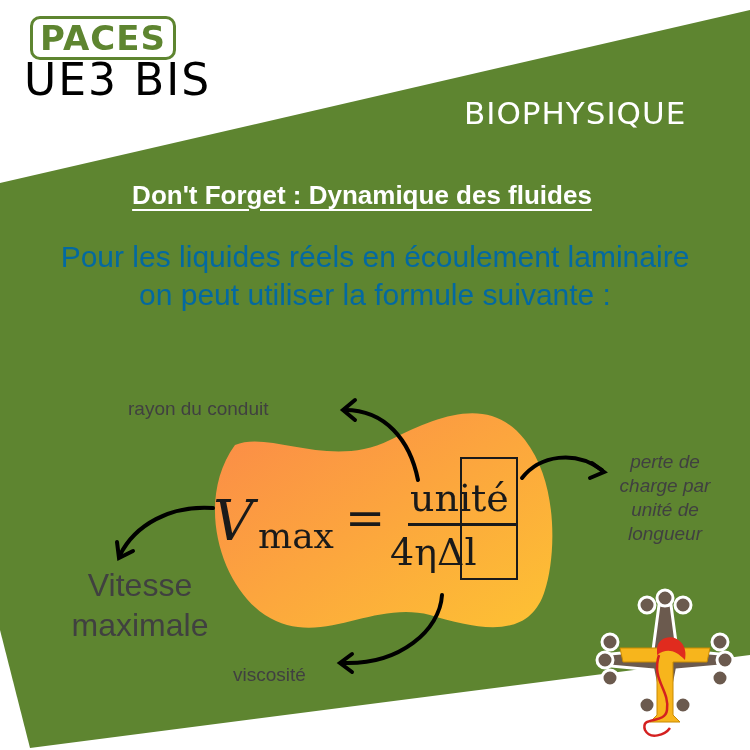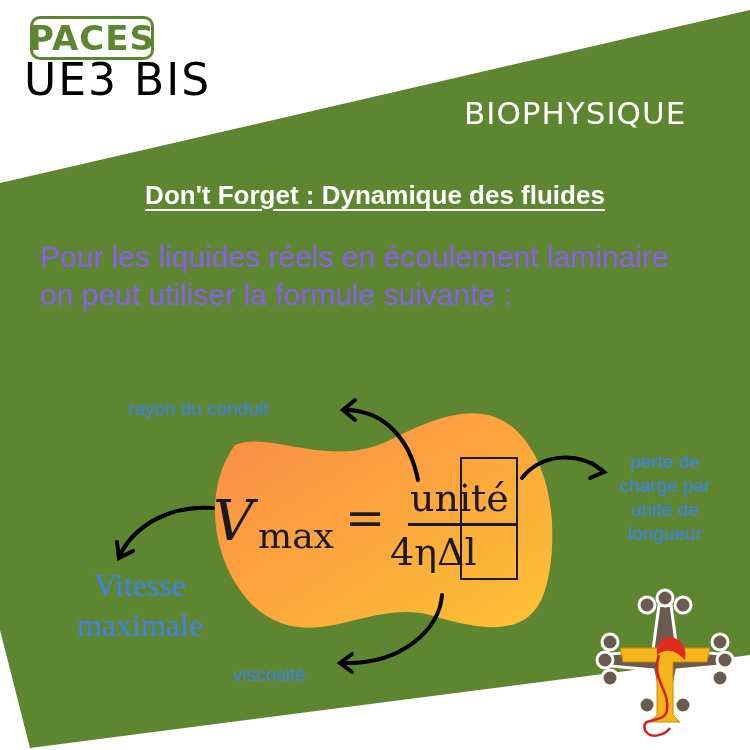--- a/index.html
+++ b/index.html
@@ -1,29 +1,29 @@
 <!DOCTYPE html>
 <html><head>
 <meta charset="utf-8">
 <style>
   html, body { margin: 0; padding: 0; }
   body { width: 750px; height: 750px; background: #ffffff; position: relative; overflow: hidden; font-family: "DejaVu Sans", sans-serif; }
   .abs { position: absolute; }
   #bg-svg { position: absolute; left: 0; top: 0; }
-  .paces-box { left: 30px; top: 16px; width: 124px; height: 44px; border: 3px solid #5e8530; border-radius: 10px; box-sizing: border-box; display: flex; align-items: center; justify-content: center; }
+  .paces-box { left: 30px; top: 16px; width: 146px; height: 44px; border: 3px solid #5e8530; border-radius: 10px; box-sizing: border-box; display: flex; align-items: center; justify-content: center; }
   .paces-text { color: #5e8530; font-family: "DejaVu Sans", sans-serif; font-weight: bold; font-size: 34px; letter-spacing: 1px; line-height: 1; }
   .ue3 { left: 24px; top: 58px; color: #000; font-family: "DejaVu Sans", sans-serif; font-weight: normal; font-size: 44px; letter-spacing: 2px; line-height: 1; }
   .biophys { left: 464px; top: 95px; color: #ffffff; font-family: "DejaVu Sans", sans-serif; font-weight: normal; font-size: 31px; letter-spacing: 1px; }
-  .title { left: 0; top: 180px; width: 732px; text-align: center; color: #fff; font-family: "Liberation Sans", sans-serif; font-weight: bold; font-size: 26px; padding-left: 13px; }
+  .title { left: 0; top: 180px; width: 732px; text-align: center; color: #fff; font-family: "Liberation Sans", sans-serif; font-weight: bold; font-size: 26px; }
   .title span { text-decoration: underline; text-underline-offset: 5px; padding-right: 8px; }
-  .intro { left: 40px; top: 238px; width: 670px; color: #8b5cf6; font-family: "Liberation Sans", sans-serif; font-size: 30px; line-height: 38px; }
-  .label { color: #3b82f6; font-family: "Liberation Sans", sans-serif; }
+  .intro { left: 40px; top: 238px; width: 670px; text-align: center; color: #0369a1; font-family: "Liberation Sans", sans-serif; font-size: 30px; line-height: 38px; }
+  .label { color: #404040; font-family: "Liberation Sans", sans-serif; }
   .lbl-rayon { left: 128px; top: 398px; font-size: 19px; }
-  .lbl-perte { left: 604px; top: 450px; width: 122px; text-align: center; font-size: 19px; line-height: 24px; }
-  .lbl-vitesse { left: 50px; top: 565px; width: 180px; text-align: center; font-size: 32px; line-height: 40px; font-family: Liberation Serif, serif; }
+  .lbl-perte { left: 604px; top: 450px; width: 122px; text-align: center; font-size: 19px; line-height: 24px; font-style: italic; }
+  .lbl-vitesse { left: 50px; top: 565px; width: 180px; text-align: center; font-size: 32px; line-height: 40px; }
   .lbl-visco { left: 233px; top: 664px; font-size: 19px; }
   .formula { font-family: "DejaVu Serif", serif; color: #1a1a1a; }
   .f-V { left: 213px; top: 488px; font-size: 56px; font-style: italic; }
   .f-max { left: 258px; top: 515px; font-size: 36px; }
   .f-eq { left: 345px; top: 490px; font-size: 48px; }
   .f-num { left: 410px; top: 476px; font-size: 38px; }
   .f-den { left: 390px; top: 530px; font-size: 38px; }
   .f-bar { left: 408px; top: 523px; width: 110px; height: 3px; background: #1a1a1a; }
   .f-box { left: 460px; top: 457px; width: 58px; height: 123px; border: 2px solid #1a1a1a; box-sizing: border-box; }
 </style>

